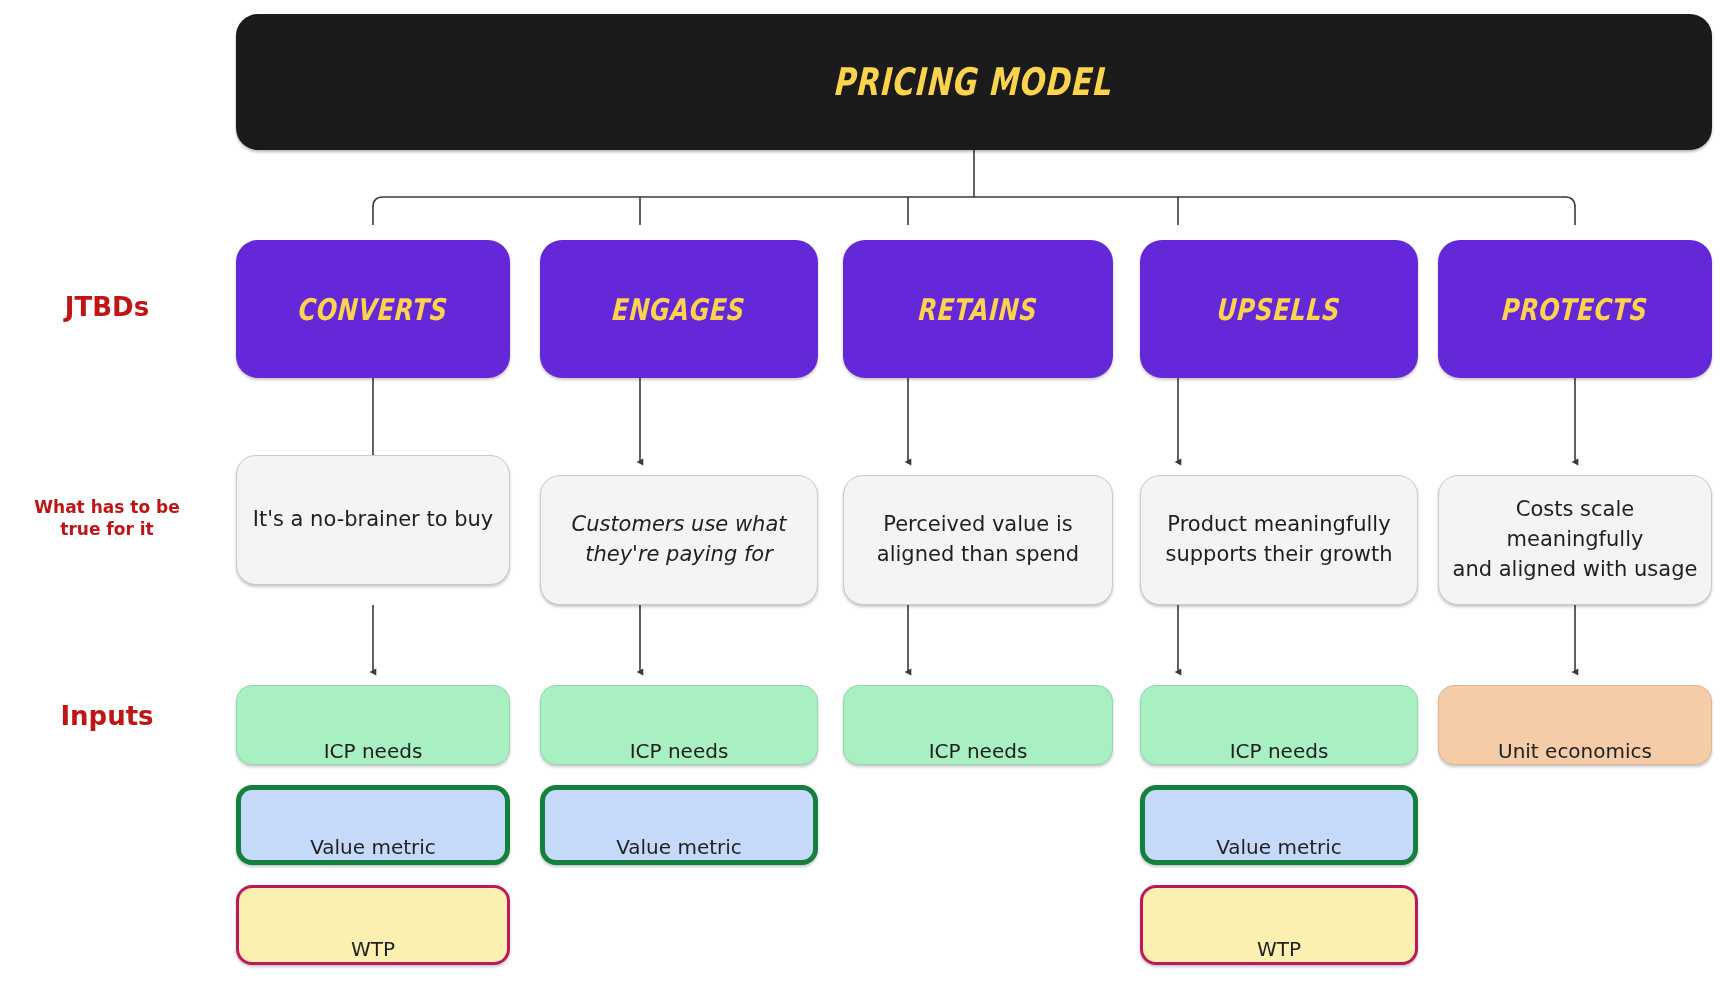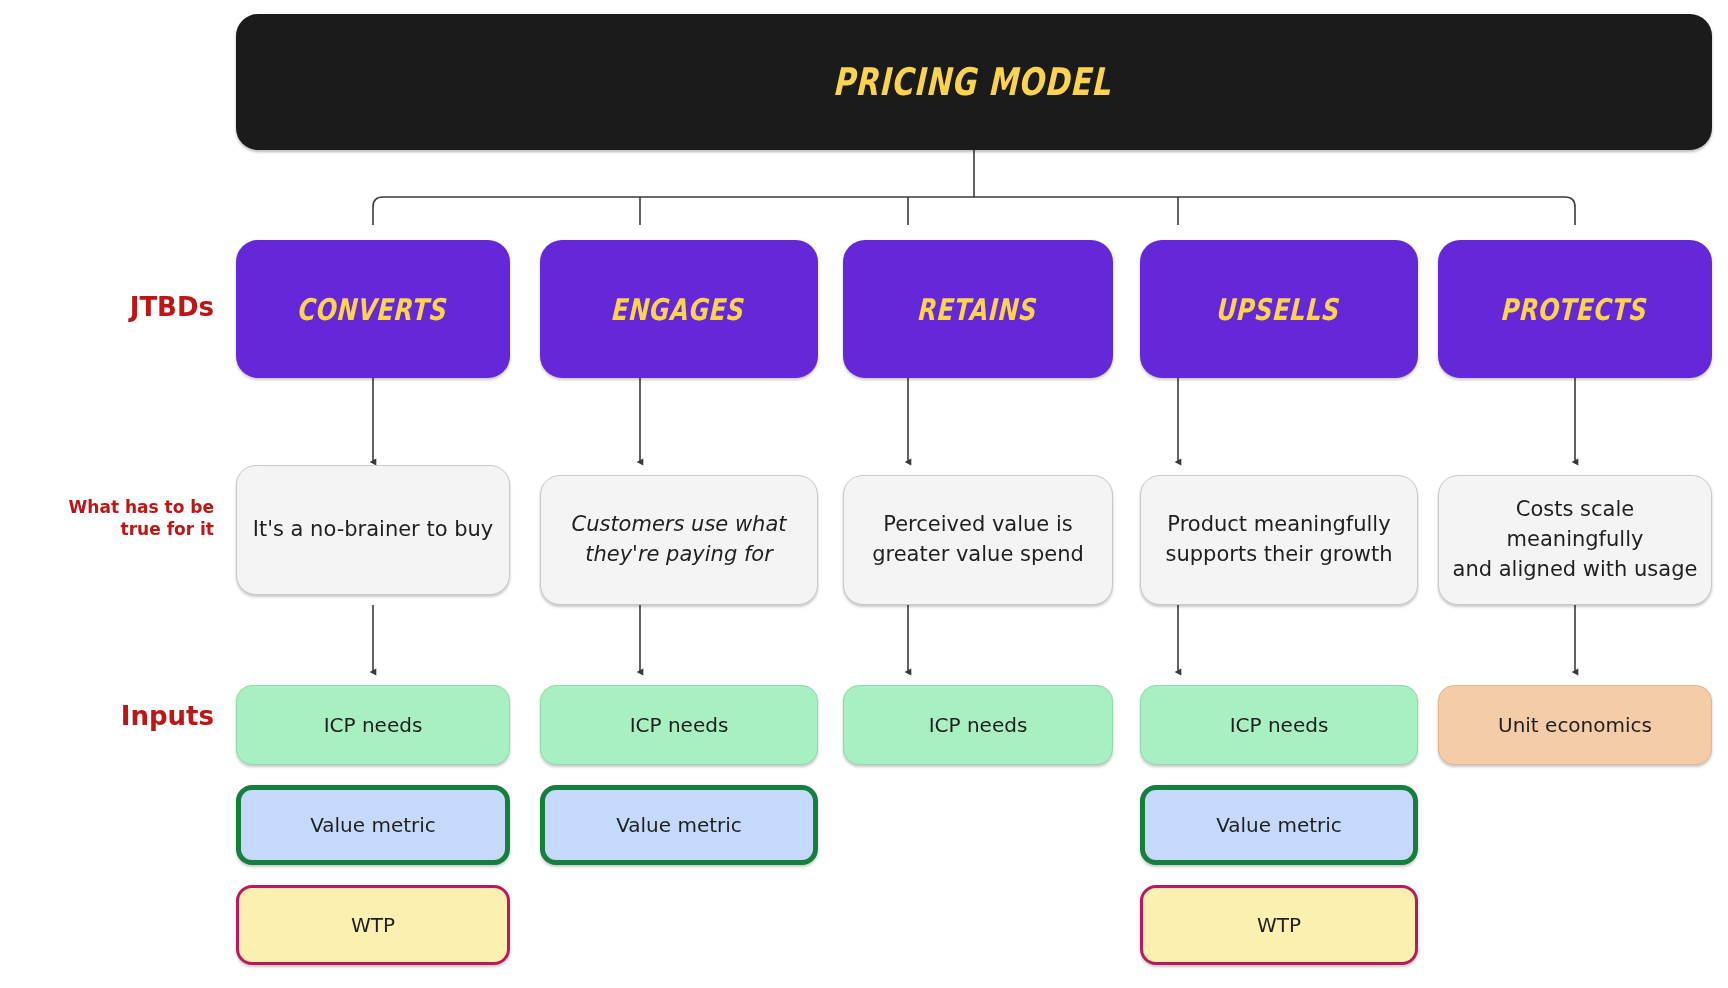--- a/index.html
+++ b/index.html
@@ -56,21 +56,21 @@
     transform-origin: center;
     white-space: nowrap;
   }
 
   
   .row-label {
     position: absolute;
     color: #C01515;
     font-family: "DejaVu Sans", sans-serif;
     font-weight: 700;
-    text-align: right;
+    text-align: center;
     line-height: 1.28;
   }
   .row-label.jtbds  { left: 0px;  top: 291px; width: 214px; font-size: 26px; }
   .row-label.whtb   { left: 0px;  top: 497px; width: 214px; font-size: 17px; }
   .row-label.inputs { left: 0px;  top: 700px; width: 214px; font-size: 26px; }
 
   
   .node {
     position: absolute;
     box-sizing: border-box;
@@ -107,20 +107,21 @@
   .node.truth .label {
     color: #1f1f1f;
     font-size: 21px;
     line-height: 1.42;
     padding: 0 10px;
   }
 
   .node.input {
     height: 80px;
     border-radius: 16px;
+    align-items: flex-end;
   }
   .node.input .label {
     color: #1f1f1f;
     font-size: 20px;
     line-height: 1.3;
     padding: 0 8px;
   }
   .node.input.green  { background: #A8EFC2; border: 1px solid #93d8ad; }
   .node.input.blue   { background: #C5DAFB; border: 5px solid #15803d; }
   .node.input.yellow { background: #FBF0AF; border: 3px solid #be185d; }
@@ -170,21 +171,21 @@
   <div class="row-label inputs">Inputs</div>
 
   <div class="row-label whtb">
     <div>What has to be</div>
     <div>true for it</div>
   </div>
 
   <div class="node jtbd" style="left:236px; top:240px; width:274px;">
     <span class="label">CONVERTS</span>
   </div>
-  <div class="node truth" style="left:236px; top:465px; width:274px;">
+  <div class="node truth" style="left:236px; top:455px; width:274px;">
     <span class="label">It's a no-brainer to buy</span>
   </div>
   <div class="node input green" style="left:236px; top:685px; width:274px;">
     <span class="label">ICP needs</span>
   </div>
   <div class="node input blue" style="left:236px; top:785px; width:274px;">
     <span class="label">Value metric</span>
   </div>
   <div class="node input yellow" style="left:236px; top:885px; width:274px;">
     <span class="label">WTP</span>
@@ -205,21 +206,21 @@
   <div class="node input blue" style="left:540px; top:785px; width:278px;">
     <span class="label">Value metric</span>
   </div>
 
   <div class="node jtbd" style="left:843px; top:240px; width:270px;">
     <span class="label">RETAINS</span>
   </div>
   <div class="node truth" style="left:843px; top:475px; width:270px;">
     <span class="label">
       <span>Perceived value is</span><br>
-      <span>greater value spend</span>
+      <span>aligned than spend</span>
     </span>
   </div>
   <div class="node input green" style="left:843px; top:685px; width:270px;">
     <span class="label">ICP needs</span>
   </div>
 
   <div class="node jtbd" style="left:1140px; top:240px; width:278px;">
     <span class="label">UPSELLS</span>
   </div>
   <div class="node truth" style="left:1140px; top:475px; width:278px;align-items:center;">

